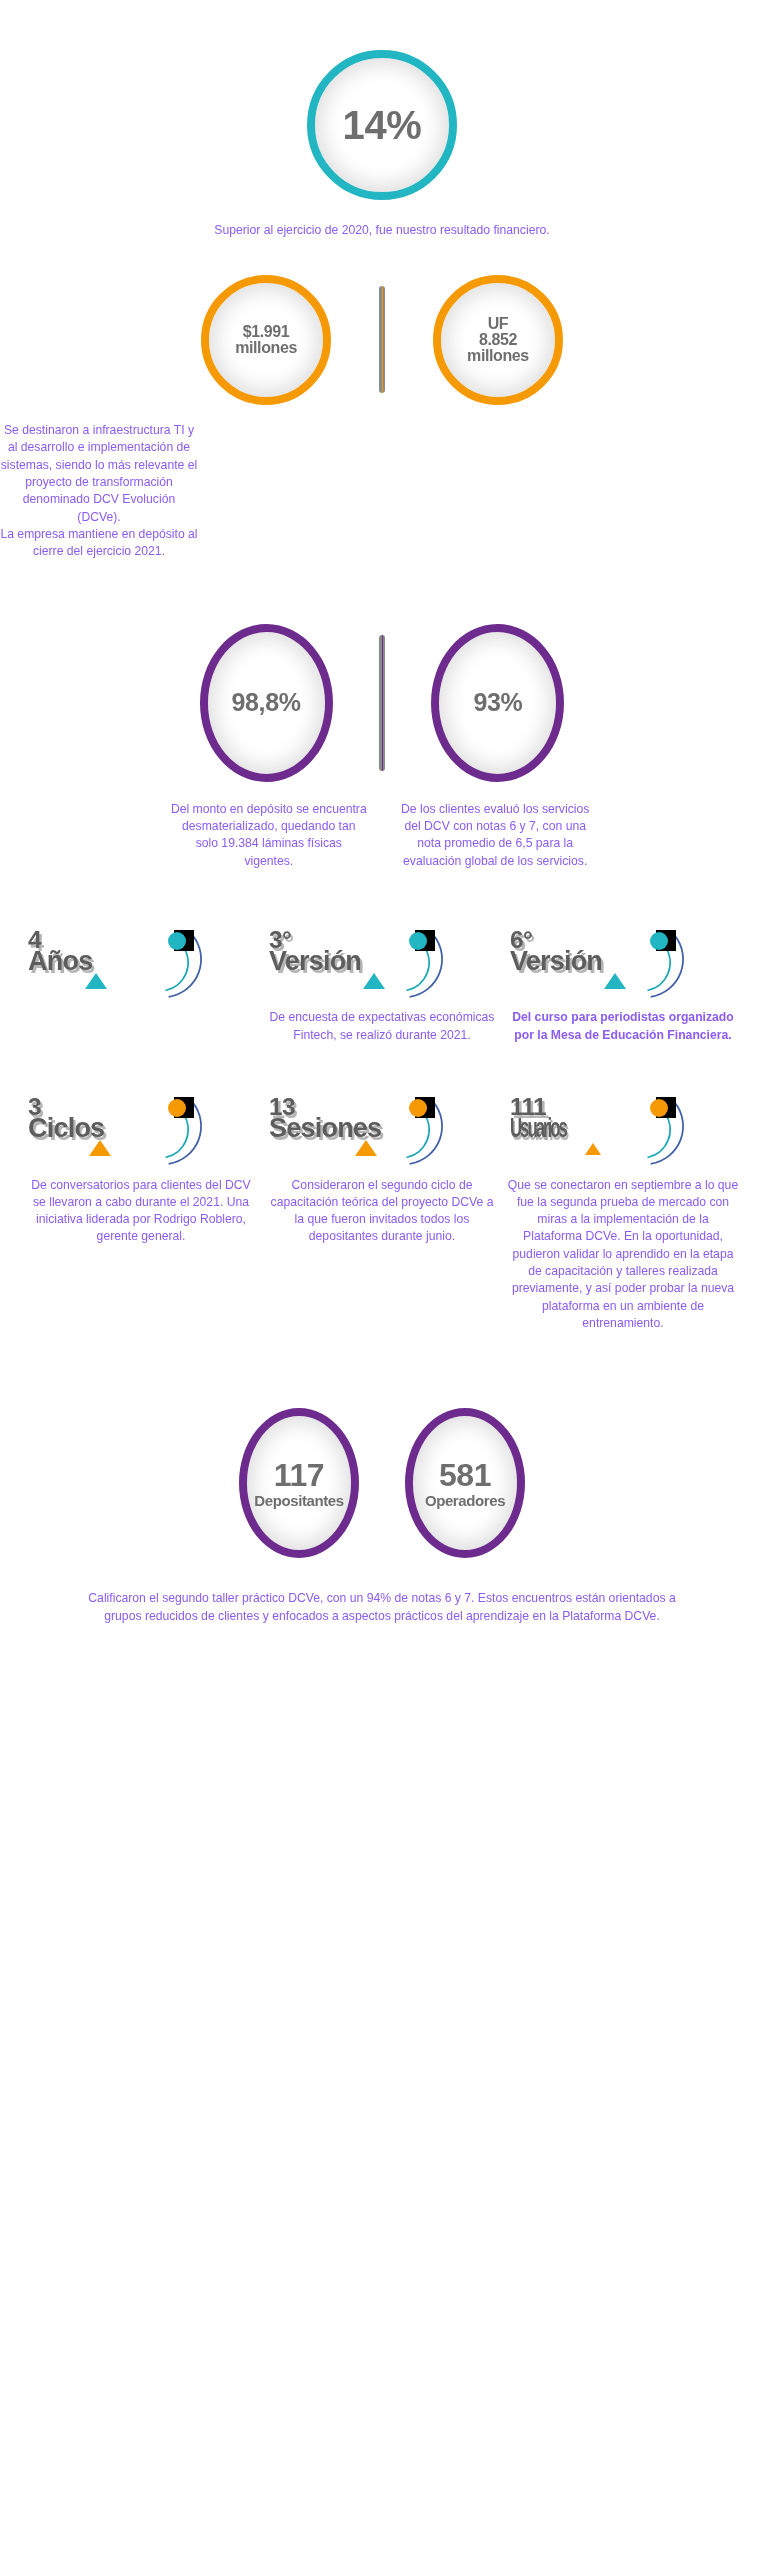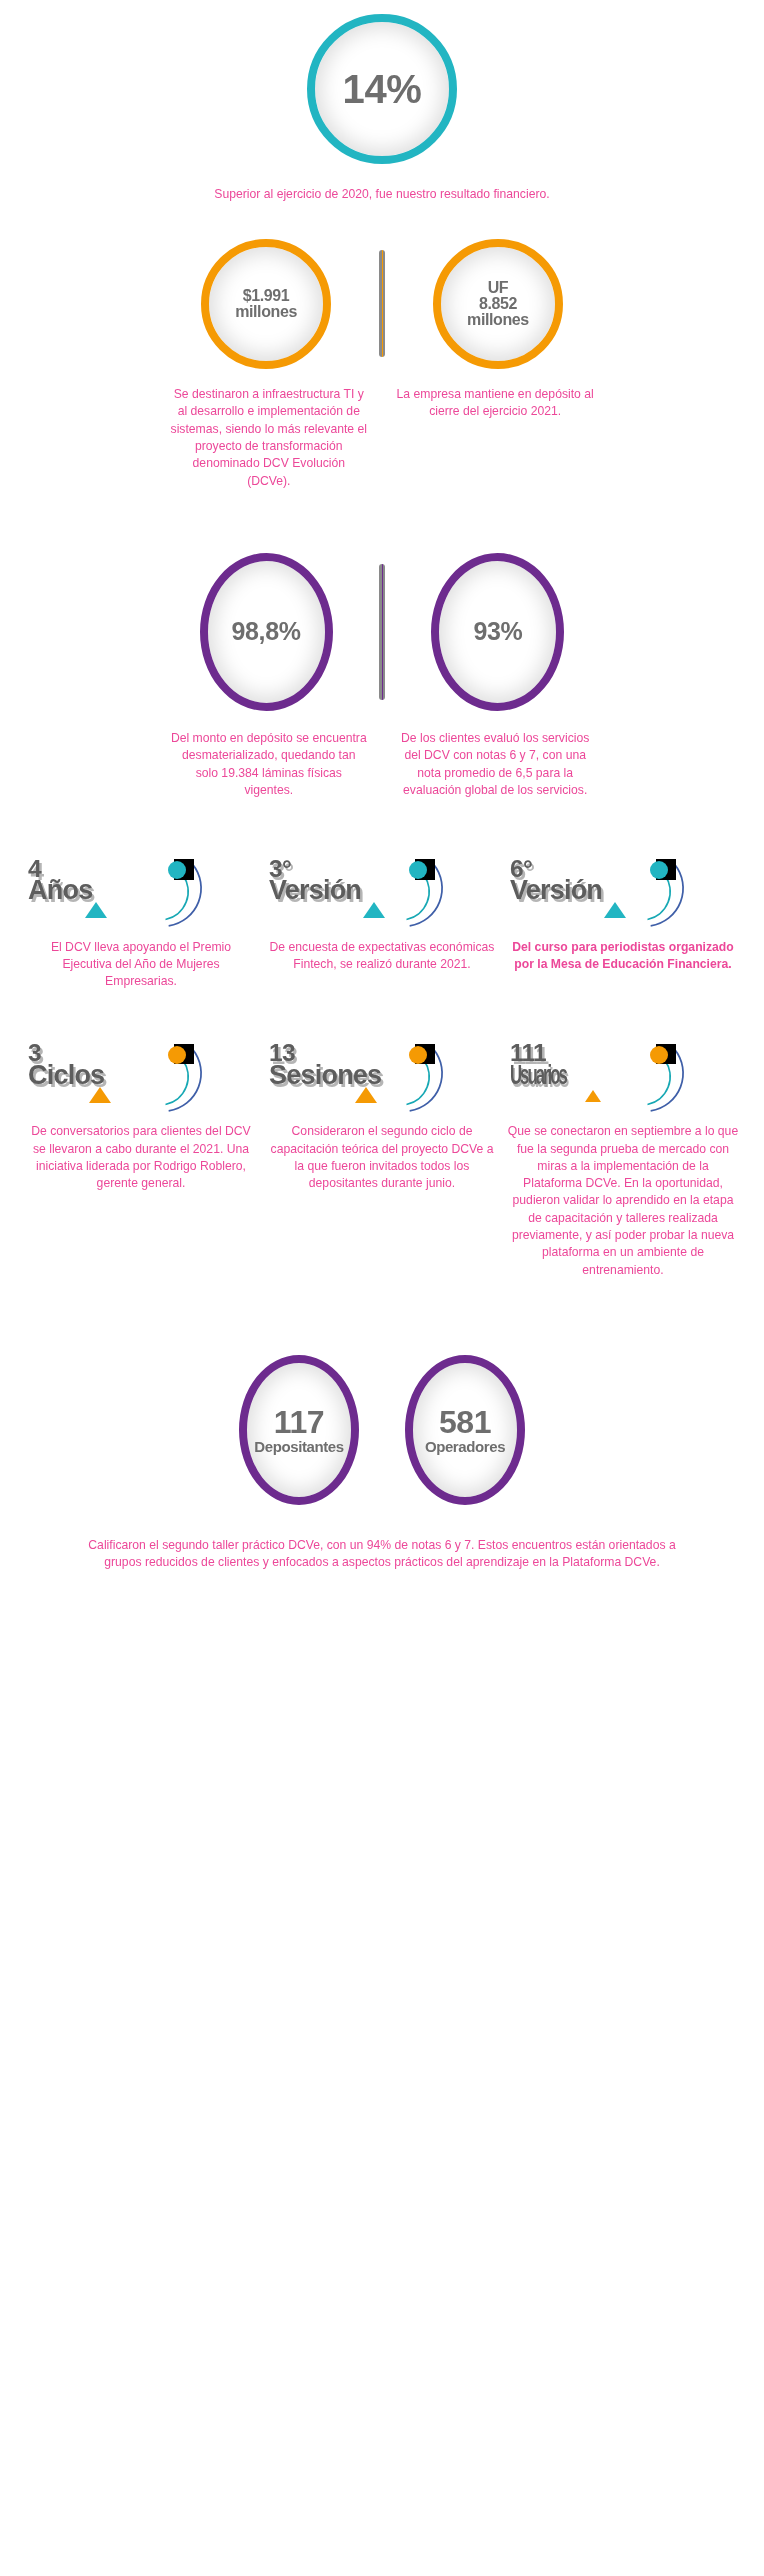--- a/index.html
+++ b/index.html
@@ -3,26 +3,26 @@
 <meta charset="utf-8">
 <style>
   * { box-sizing: border-box; }
   html, body { margin: 0; padding: 0; }
   body {
     width: 764px;
     background: #ffffff;
     font-family: "Liberation Sans", "DejaVu Sans", sans-serif;
     color: #6d6d6d;
   }
-  .page { width: 764px; position: relative; overflow: hidden; }
+  .page { width: 764px; position: relative; overflow: hidden; margin-top: 36px; }
 
   
   .caption {
     text-align: center;
-    color: #ec4899;
+    color: #8b5cf6;
     font-size: 12.2px;
     line-height: 1.42;
     font-family: "Liberation Sans", "DejaVu Sans", sans-serif;
   }
 
   
   .ring-wrap { display: flex; justify-content: center; }
   .ring {
     position: relative;
     border-radius: 50%;
@@ -159,21 +159,21 @@
     </div>
     <div class="divider-bar divider-orange" style="height:107px; margin:0 14.2px;"></div>
     <div class="col2 ring-wrap">
       <div class="ring ring-orange">
         <span class="ring-label">UF
 8.852
 millones</span>
       </div>
     </div>
   </div>
-  <div class="row2" style="margin-top:17.4px;">
+  <div class="row2" style="margin-top:17.4px;flex-direction:column;">
     <div class="col2">
       <div class="caption">Se destinaron a infraestructura TI y al desarrollo e implementación de sistemas, siendo lo más relevante el proyecto de transformación denominado DCV Evolución (DCVe).</div>
     </div>
     <div style="width:28.4px;" class="sp"></div>
     <div class="col2">
       <div class="caption">La empresa mantiene en depósito al cierre del ejercicio 2021.</div>
     </div>
   </div>
 
   <div class="row2" style="margin-top:63px;align-items:center;">
@@ -208,21 +208,20 @@
           <span class="badge-word">Años</span>
         </div>
         <div class="badge-square" style="left:147px; top:6.3px;"></div>
         <div class="badge-dot" style="left:141px; top:8px; background:#22b5c2;"></div>
         <svg class="badge-arcs" viewBox="0 0 120 96">
           <path d="M70 14 A 48 48 0 0 1 40 92" fill="none" stroke="#3f5fa8" stroke-width="2.2"></path>
           <path d="M58 28 A 36 36 0 0 1 36 84" fill="none" stroke="#17a8b4" stroke-width="2.2"></path>
         </svg>
         <div class="badge-tri" style="left:58px; top:49px; border-bottom:16.6px solid #22b5c2;"></div>
       </div>
-      <div class="caption" style="margin-top:9.5px;">El DCV lleva apoyando el Premio Ejecutiva del Año de Mujeres Empresarias.</div>
     </div>
 
     <div class="col3">
       <div class="badge">
         <div class="badge-text">
           <span class="badge-num">3°</span>
           <span class="badge-word">Versión</span>
         </div>
         <div class="badge-square" style="left:147px; top:6.3px;"></div>
         <div class="badge-dot" style="left:141px; top:8px; background:#22b5c2;"></div>

